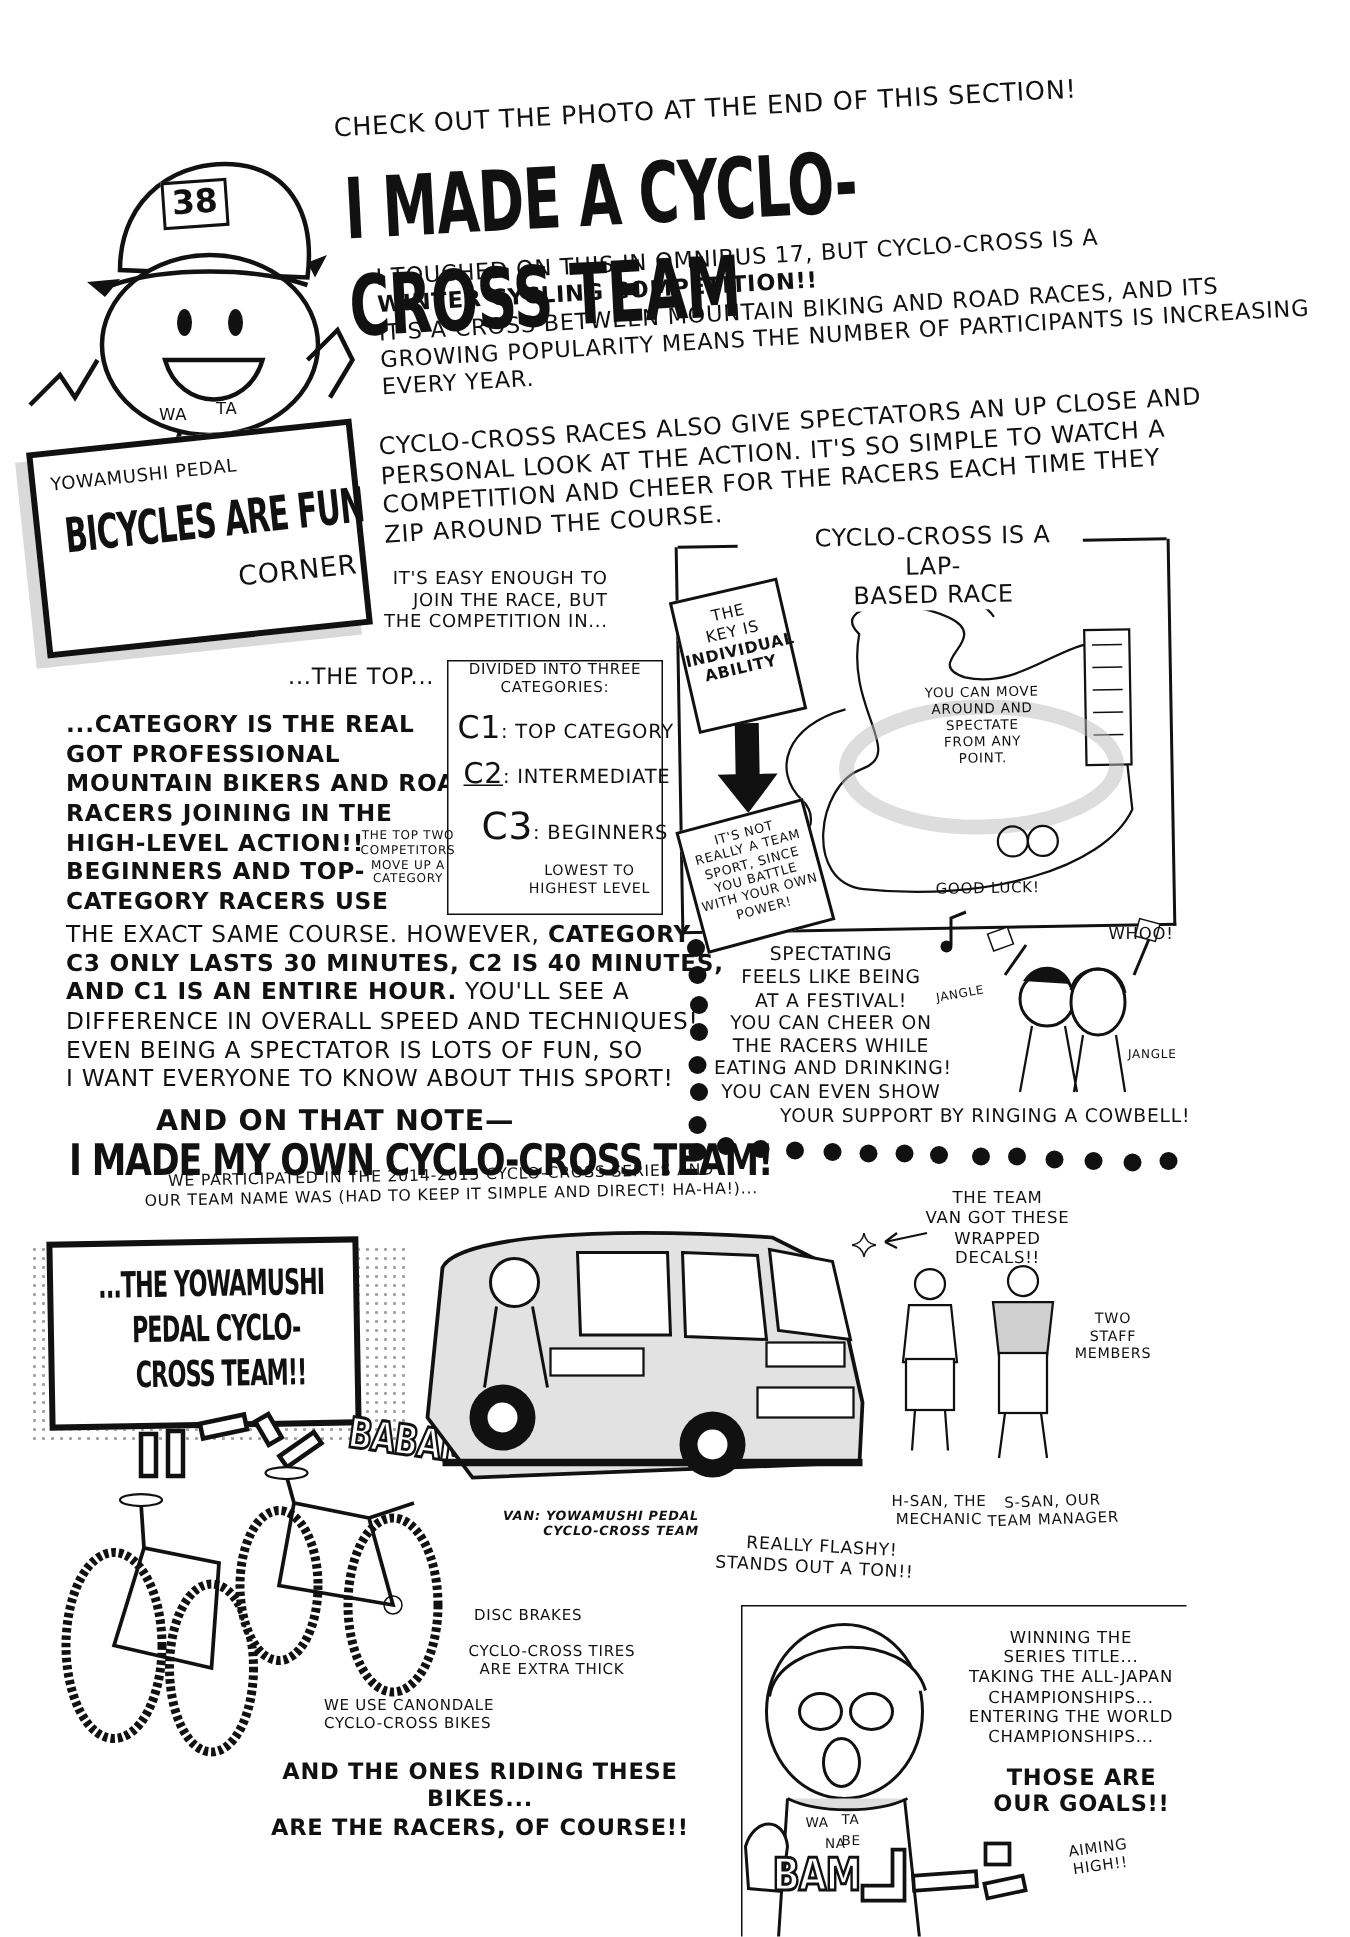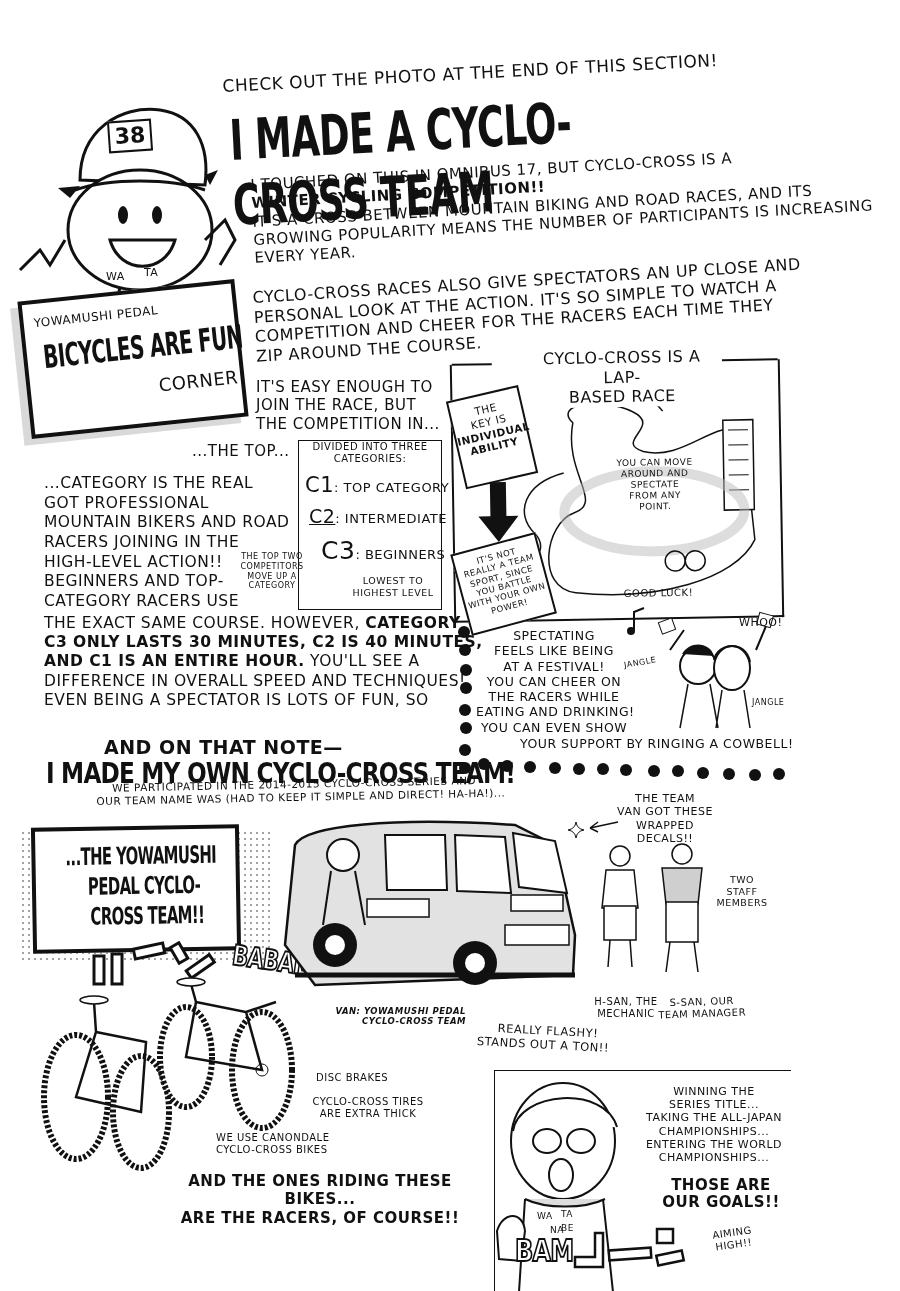--- a/index.html
+++ b/index.html
@@ -58,44 +58,45 @@
   <div>EVERY YEAR.</div>
 </div>
 
 <div class="abs hand line-block" style="left:252px;top:288px;font-size:16px;transform:rotate(-3.5deg);transform-origin:left top;">
   <div>CYCLO-CROSS RACES ALSO GIVE SPECTATORS AN UP CLOSE AND</div>
   <div>PERSONAL LOOK AT THE ACTION. IT'S SO SIMPLE TO WATCH A</div>
   <div>COMPETITION AND CHEER FOR THE RACERS EACH TIME THEY</div>
   <div>ZIP AROUND THE COURSE.</div>
 </div>
 
-<div class="abs hand line-block" style="left:256px;top:378px;font-size:15px;">
+<div class="abs hand line-block" style="left:256px;top:378px;font-size:12px;text-align:right;">
   <div>IT'S EASY ENOUGH TO</div>
   <div>JOIN THE RACE, BUT</div>
   <div>THE COMPETITION IN...</div>
 </div>
 
 <div class="abs hand" style="left:192px;top:442px;font-size:15px;">...THE TOP...</div>
 
-<div class="abs hand line-block" style="left:44px;top:474px;font-size:15.5px;line-height:1.27;">
+<div class="abs hand line-block" style="left:44px;top:474px;font-size:15.5px;line-height:1.27;font-weight:bold;">
   <div>...CATEGORY IS THE REAL</div>
   <div>GOT PROFESSIONAL</div>
   <div>MOUNTAIN BIKERS AND ROAD</div>
   <div>RACERS JOINING IN THE</div>
   <div>HIGH-LEVEL ACTION!!</div>
   <div>BEGINNERS AND TOP-</div>
   <div>CATEGORY RACERS USE</div>
 </div>
 
 <div class="abs hand line-block" style="left:44px;top:614px;font-size:15.5px;line-height:1.24;">
   <div><span>THE EXACT SAME COURSE. HOWEVER, </span><span class="bold">CATEGORY</span></div>
   <div class="bold">C3 ONLY LASTS 30 MINUTES, C2 IS 40 MINUTES,</div>
   <div><span class="bold">AND C1 IS AN ENTIRE HOUR.</span><span> YOU'LL SEE A</span></div>
   <div>DIFFERENCE IN OVERALL SPEED AND TECHNIQUES!</div>
   <div>EVEN BEING A SPECTATOR IS LOTS OF FUN, SO</div>
+  <div>I WANT EVERYONE TO KNOW ABOUT THIS SPORT!</div>
 </div>
 
 <div class="abs hand bold" style="left:104px;top:736px;font-size:19px;">AND ON THAT NOTE—</div>
 <div class="abs" style="left:46px;top:756px;">
   <span class="cond" style="display:inline-block;font-size:29px;transform:scaleX(0.8);white-space:nowrap;">I MADE MY OWN CYCLO-CROSS TEAM!</span>
 </div>
 
 <div class="abs box" style="left:298px;top:440px;width:142px;height:168px;border-width:1.5px;">
   <div class="hand center" style="font-size:10px;">DIVIDED INTO THREE CATEGORIES:</div>
   <div class="hand" style="margin:8px 0 0 6px;font-size:13px;white-space:nowrap;">

